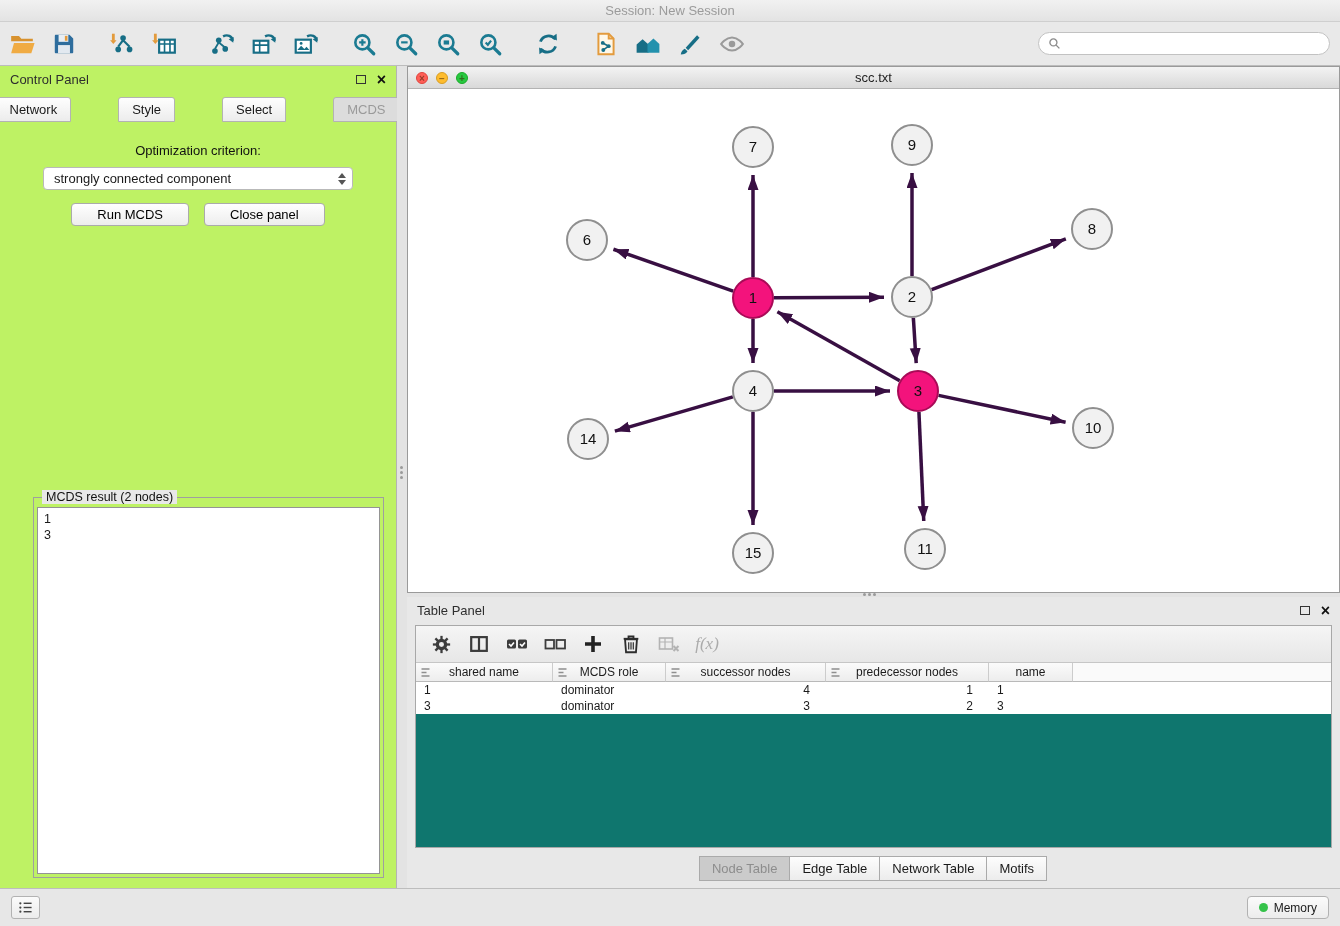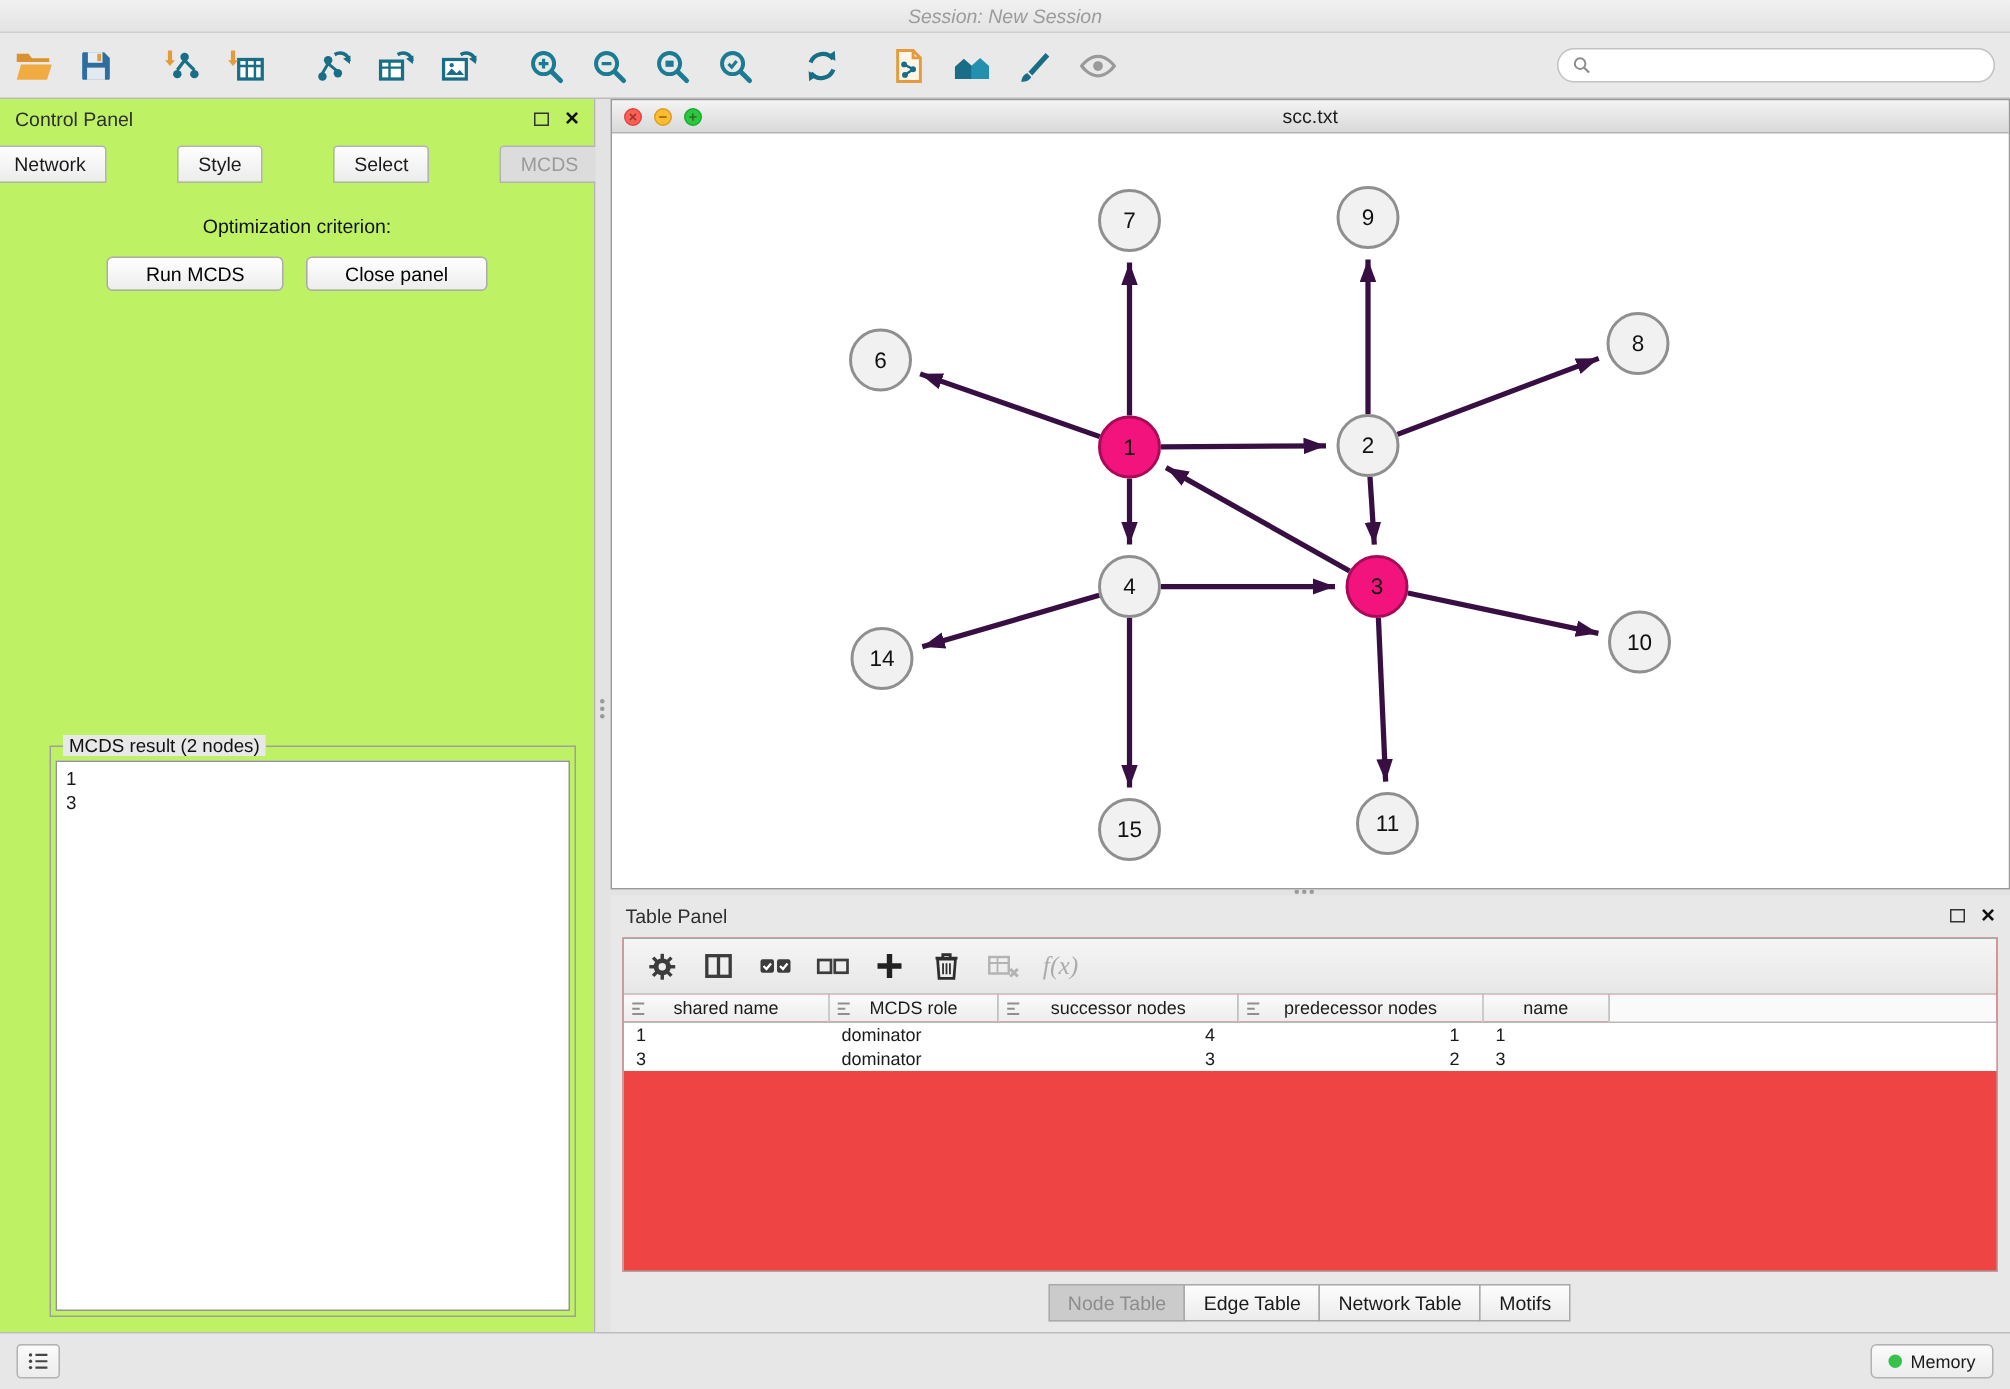--- a/index.html
+++ b/index.html
@@ -2,21 +2,21 @@
 <html><head>
 <meta charset="utf-8">
 <style>
   * { margin:0; padding:0; box-sizing:border-box; }
   body { font-family:"Liberation Sans", sans-serif; background:#cfcfcf; }
   .app { position:relative; width:1340px; height:926px; background:#e6e6e6; overflow:hidden; color:#1a1a1a; font-size:13px; }
 
   
   .titlebar { position:absolute; top:0; left:0; right:0; height:22px;
     background:linear-gradient(#f1f1f1,#e3e3e3); border-bottom:1px solid #cfcfcf;
-    text-align:center; line-height:22px; font-size:13px; color:#9b9b9b;font-style:italic; }
+    text-align:center; line-height:22px; font-size:13px; color:#9b9b9b; }
 
   
   .toolbar { position:absolute; top:22px; left:0; right:0; height:44px;
     background:#e9e9e9; border-bottom:1px solid #bcbcbc;
     display:flex; align-items:center; padding:0 10px 0 4px; gap:6px; }
   .tbtn { width:36px; height:36px; display:flex; align-items:center; justify-content:center; border-radius:4px; cursor:pointer; }
   .sep { width:10px; height:1px; }
   .search-box { margin-left:auto; width:292px; height:23px; background:#fff;
     border:1px solid #c2c2c2; border-radius:12px; display:flex; align-items:center; gap:5px; padding:0 9px; }
   .search-box input { border:none; outline:none; flex:1; font-size:13px; font-family:"Liberation Sans",sans-serif; background:transparent; }
@@ -62,21 +62,21 @@
   .traffic { position:absolute; left:8px; top:5px; display:flex; gap:8px; }
   .light { width:12px; height:12px; border-radius:50%; font-size:10px; line-height:11px; text-align:center;
     color:rgba(60,30,0,.55); font-weight:bold; cursor:pointer; }
   .light.red { background:#ff5f57; border:0.5px solid #e0443e; }
   .light.yellow { background:#febc2e; border:0.5px solid #d89e24; }
   .light.green { background:#28c840; border:0.5px solid #1aab29; }
   #graph-svg { display:block; width:931px; height:503px; background:#fff; }
 
   
   .table-panel { position:absolute; left:407px; top:597px; width:933px; height:291px; background:#e8e8e8; }
-  .tp-body { position:absolute; left:8px; right:8px; top:28px; bottom:40px; border:1px solid #a8a8a8; background:#ef4444; overflow:hidden; }
+  .tp-body { position:absolute; left:8px; right:8px; top:28px; bottom:40px; border:1px solid #a8a8a8; background:#0f766e; overflow:hidden; }
   .tp-toolbar { height:37px; background:linear-gradient(#f5f5f5,#e7e7e7); border-bottom:1px solid #c6c6c6;
     display:flex; align-items:center; gap:8px; padding:0 10px; }
   .tp-tool { width:30px; height:30px; display:flex; align-items:center; justify-content:center; cursor:pointer; }
   .fx-label { font-family:"Liberation Serif", serif; font-style:italic; font-size:17px; color:#ababab; }
   .tbl-header { display:flex; height:19px; font-size:12px; color:#1c1c1c; }
   .th { position:relative; display:flex; align-items:center; justify-content:center;
     background:linear-gradient(#fbfbfb,#ededed); border-right:1px solid #ccc; border-bottom:1px solid #b9b9b9; cursor:pointer; }
   .th .hicon { position:absolute; left:4px; top:4px; }
   .tbl-row { display:flex; height:16px; font-size:12px; background:#fff; }
   .td { display:flex; align-items:center; }
@@ -254,20 +254,27 @@
         <span class="close-icon">×</span>
       </span>
     </div>
     <div class="cp-tabs">
       <div class="cp-tab">Network</div>
       <div class="cp-tab">Style</div>
       <div class="cp-tab">Select</div>
       <div class="cp-tab active">MCDS</div>
     </div>
     <div class="opt-label">Optimization criterion:</div>
+    <div class="dropdown">
+      <span>strongly connected component</span>
+      <span class="dd-stepper">
+        <span class="tri-up"></span>
+          <span class="tri-down"></span>
+      </span>
+    </div>
     <div class="cp-btns">
       <button class="cp-btn">Run MCDS</button>
       <button class="cp-btn">Close panel</button>
     </div>
     <fieldset class="result">
       <legend>MCDS result (2 nodes)</legend>
       <div class="result-inner">
         <div>1</div>
         <div>3</div>
       </div>

